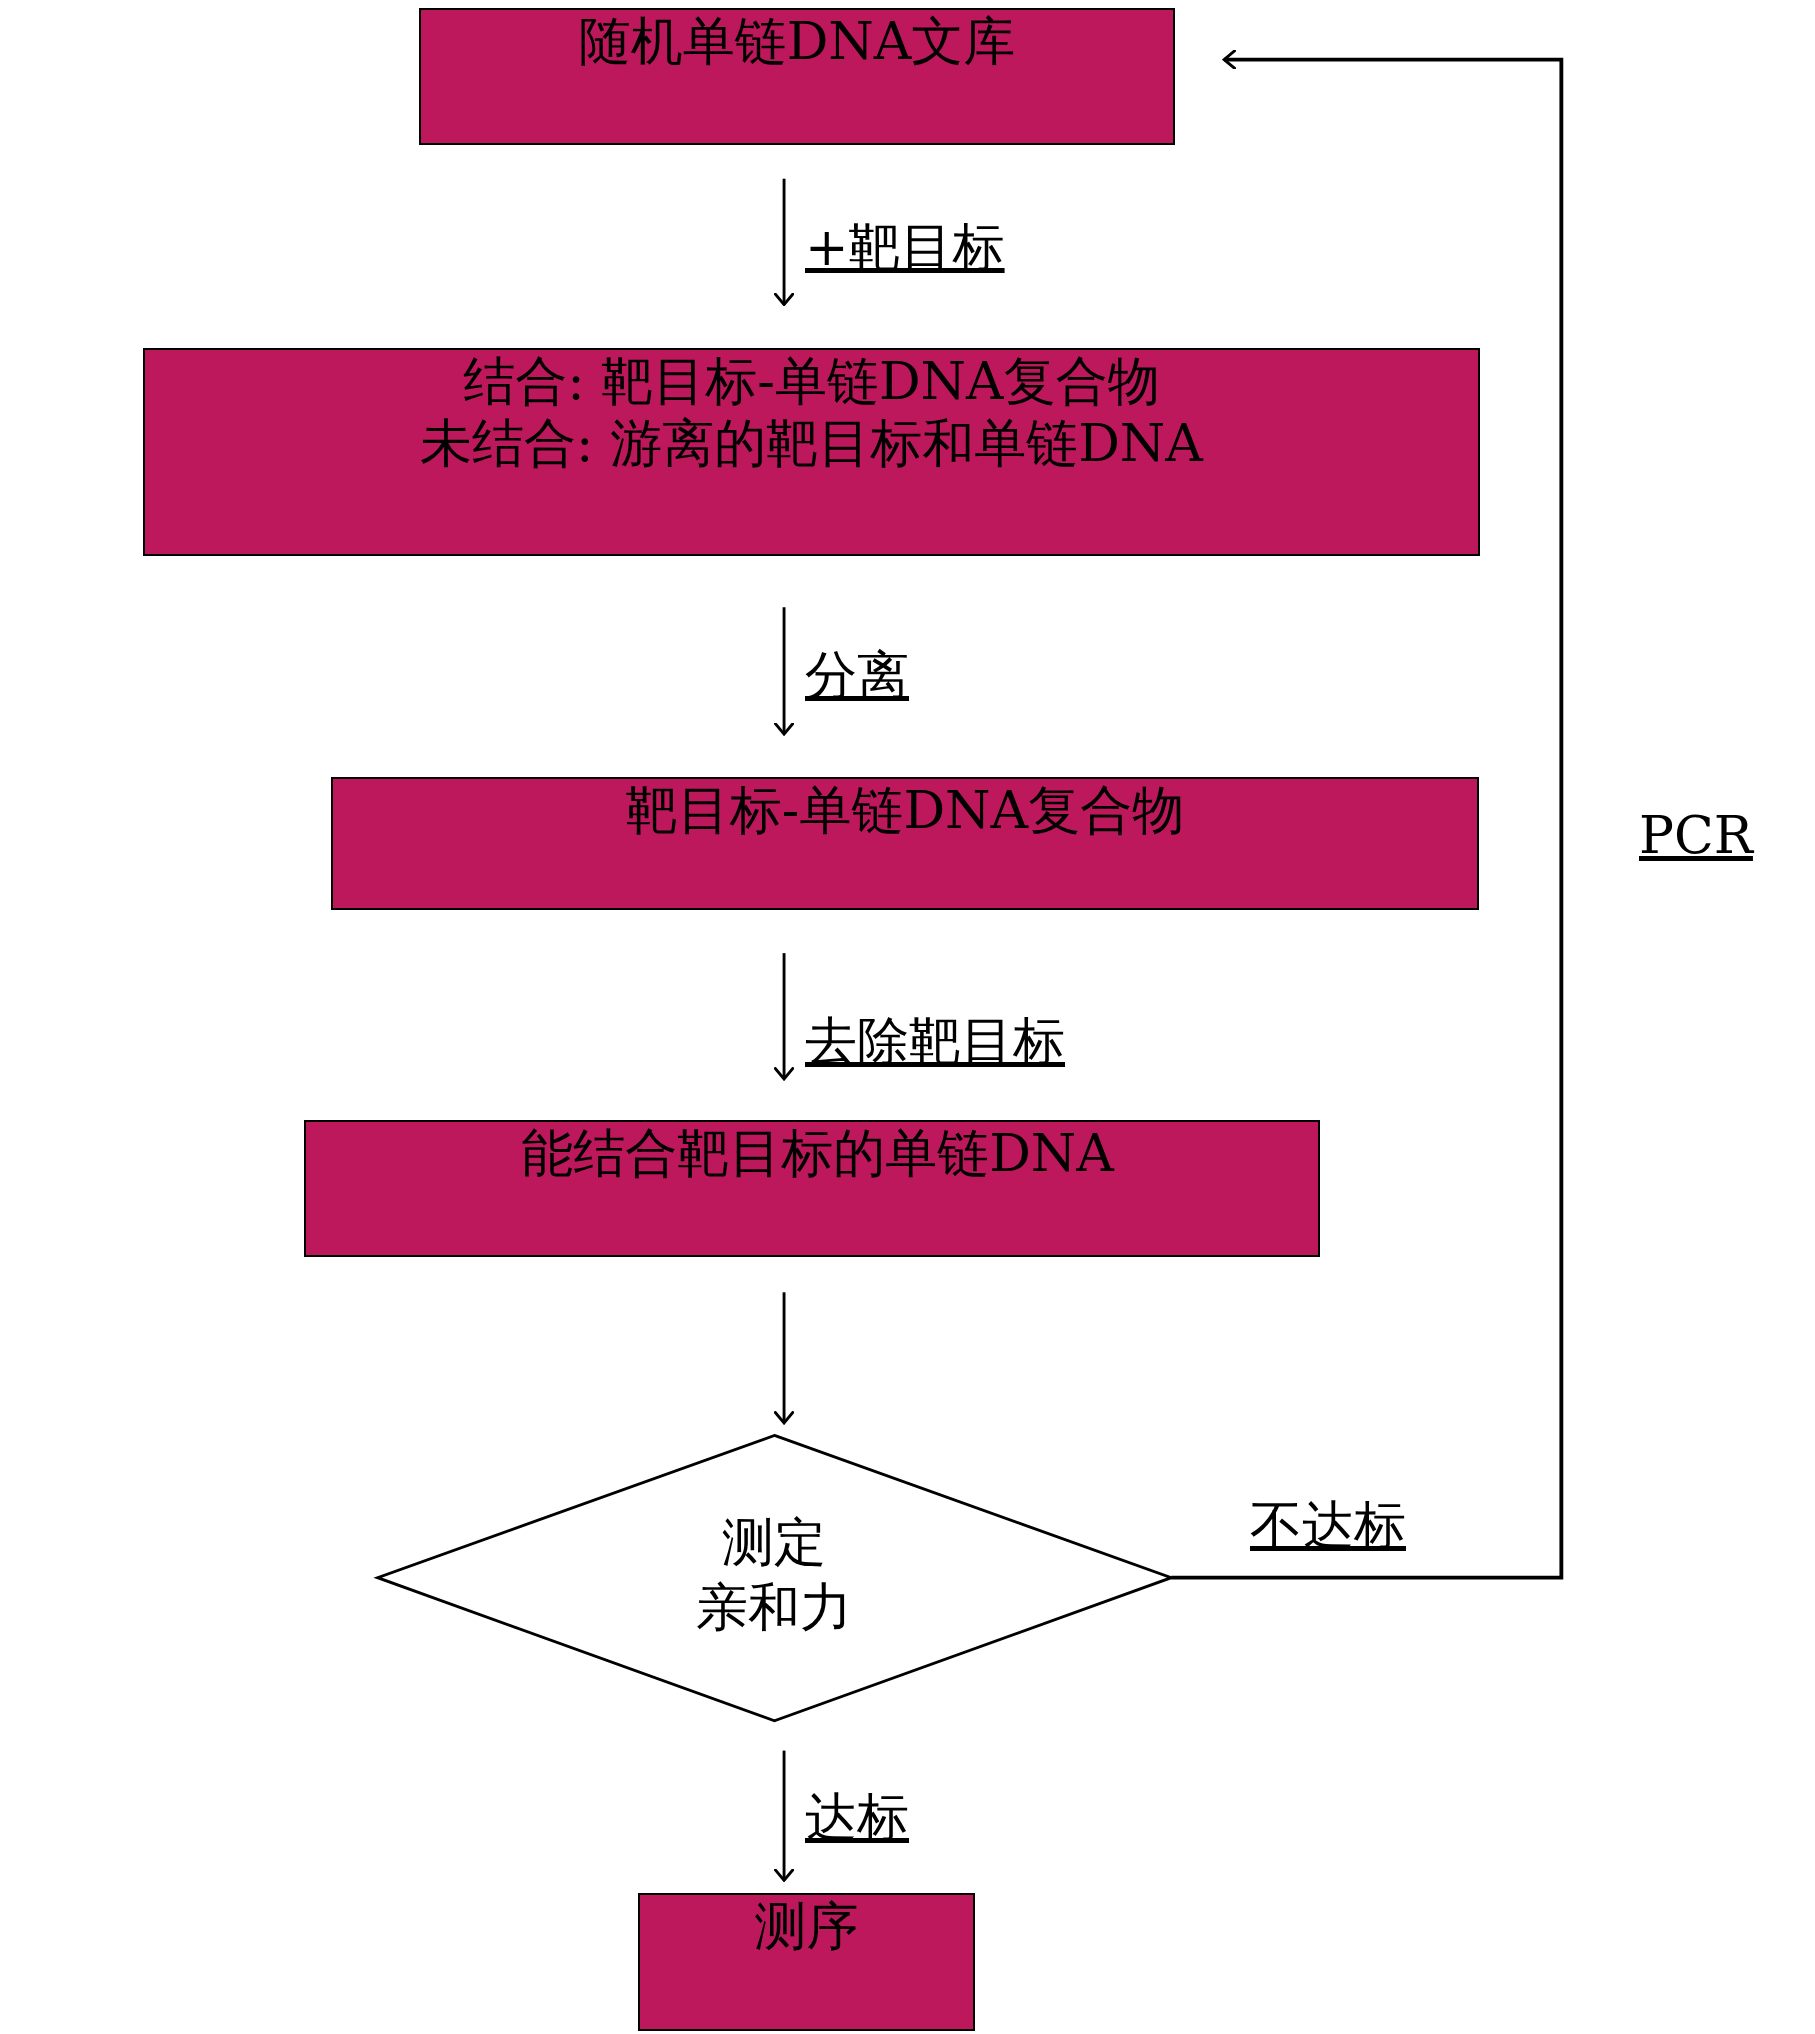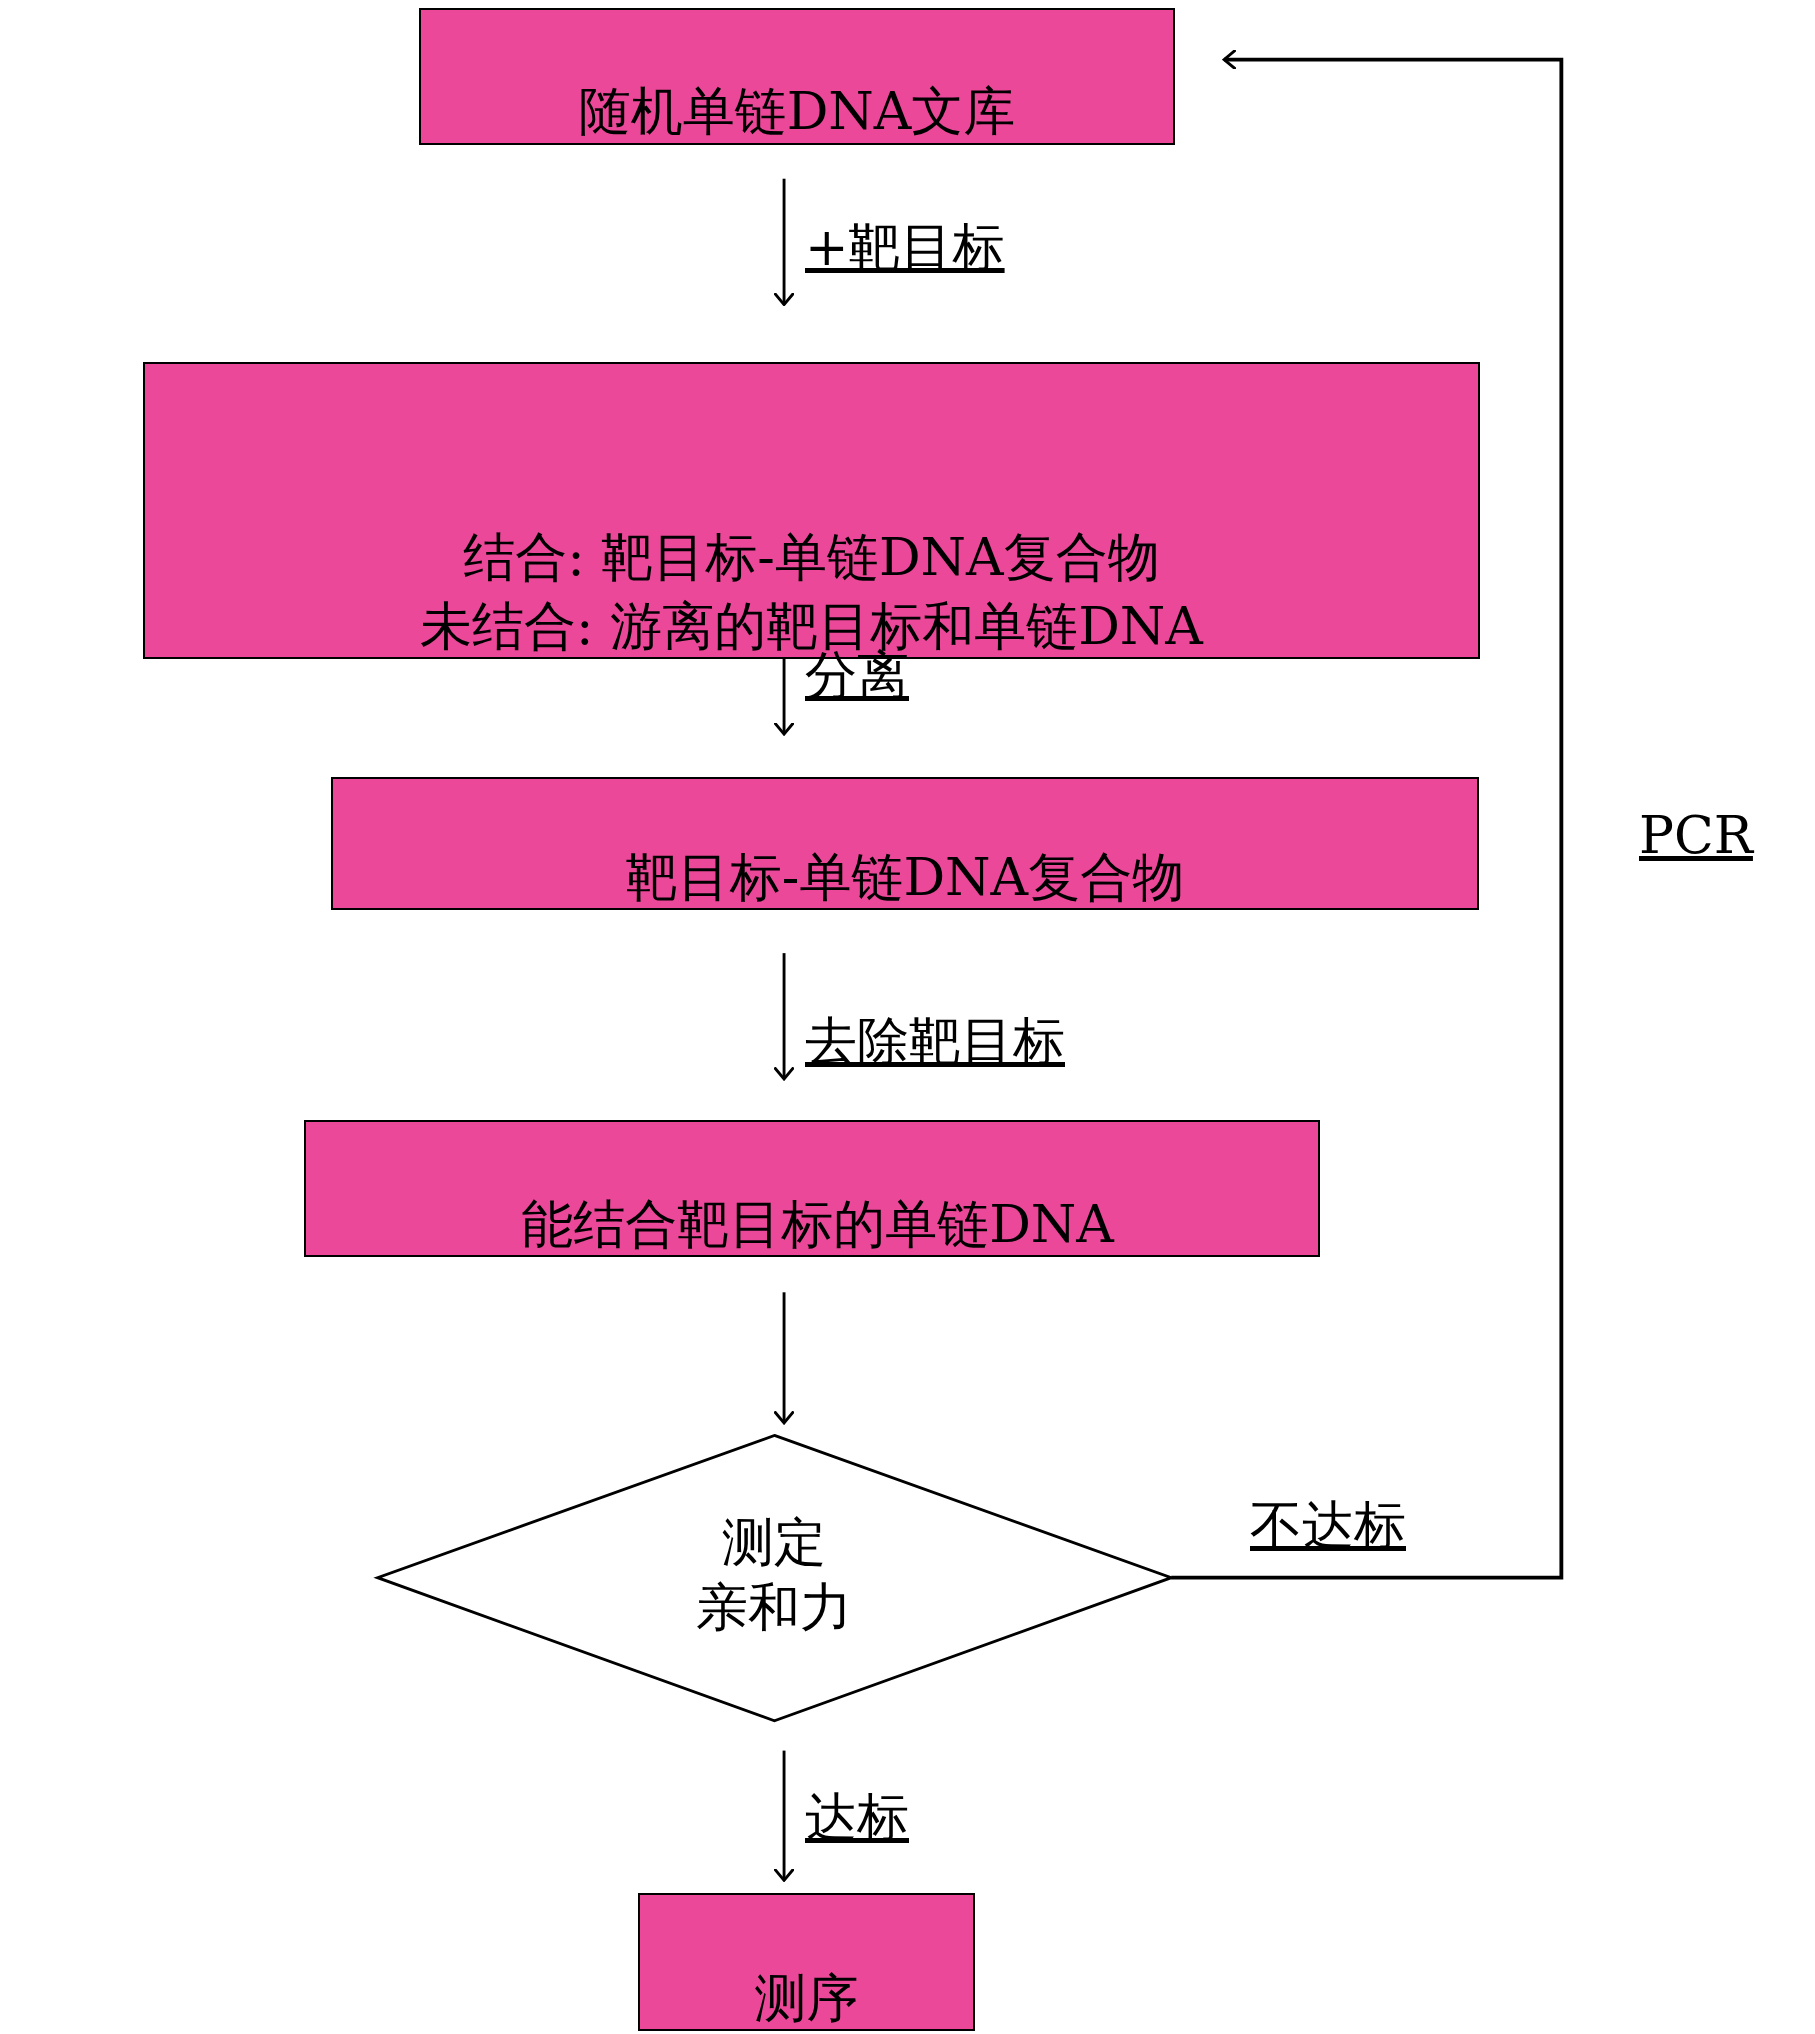--- a/index.html
+++ b/index.html
@@ -1,20 +1,20 @@
 <!DOCTYPE html>
 <html><head>
 <meta charset="utf-8">
 <style>
   html, body { margin:0; padding:0; background:#ffffff; }
   body { width:1816px; height:2035px; position:relative; overflow:hidden;
          font-family:"DejaVu Serif","Liberation Serif",serif; color:#000; }
   svg { position:absolute; left:0; top:0; }
-  .box { position:absolute; border:2.9px solid #000; box-sizing:border-box; background:#ec4899;
-         display:flex; flex-direction:column; align-items:center; justify-content:flex-end;
+  .box { position:absolute; border:2.9px solid #000; box-sizing:border-box; background:#be185d;
+         display:flex; flex-direction:column; align-items:center; justify-content:flex-start;
          font-size:52px; line-height:1.2; text-align:center; }
   .label { position:absolute; font-size:52px; line-height:1; white-space:nowrap;text-decoration:underline; }
   .dlabel { position:absolute; font-size:52px; line-height:1.25; text-align:center; }
 </style>
 </head>
 <body>
 
 <svg width="1816" height="2035" viewBox="0 0 1890 2118">
   <defs>
     <marker id="arr" markerWidth="14" markerHeight="20" refX="12" refY="10" orient="auto" markerUnits="userSpaceOnUse">
@@ -29,21 +29,21 @@
   <polygon points="806,1494 1219,1642 806,1791 393,1642" fill="#fff" stroke="#000" stroke-width="3"></polygon>
   <polyline points="1219,1642 1625,1642 1625,62 1274,62" fill="none" stroke="#000" stroke-width="4" marker-end="url(#arr)"></polyline>
 </svg>
 
 <div class="box" style="left:419px;top:7.7px;width:756px;height:137px;">
   <span>随机单链DNA文库</span>
 </div>
 
 <div class="label" style="left:805px;top:221px;">+靶目标</div>
 
-<div class="box" style="left:143px;top:362px;width:1337px;height:297px;gap:6px;">
+<div class="box" style="left:143px;top:348px;width:1337px;height:208px;">
   <span>结合: 靶目标-单链DNA复合物</span>
   <span>未结合: 游离的靶目标和单链DNA</span>
 </div>
 
 <div class="label" style="left:805px;top:649px;">分离</div>
 
 <div class="box" style="left:331px;top:777px;width:1148px;height:133px;">
   <span>靶目标-单链DNA复合物</span>
 </div>
 

